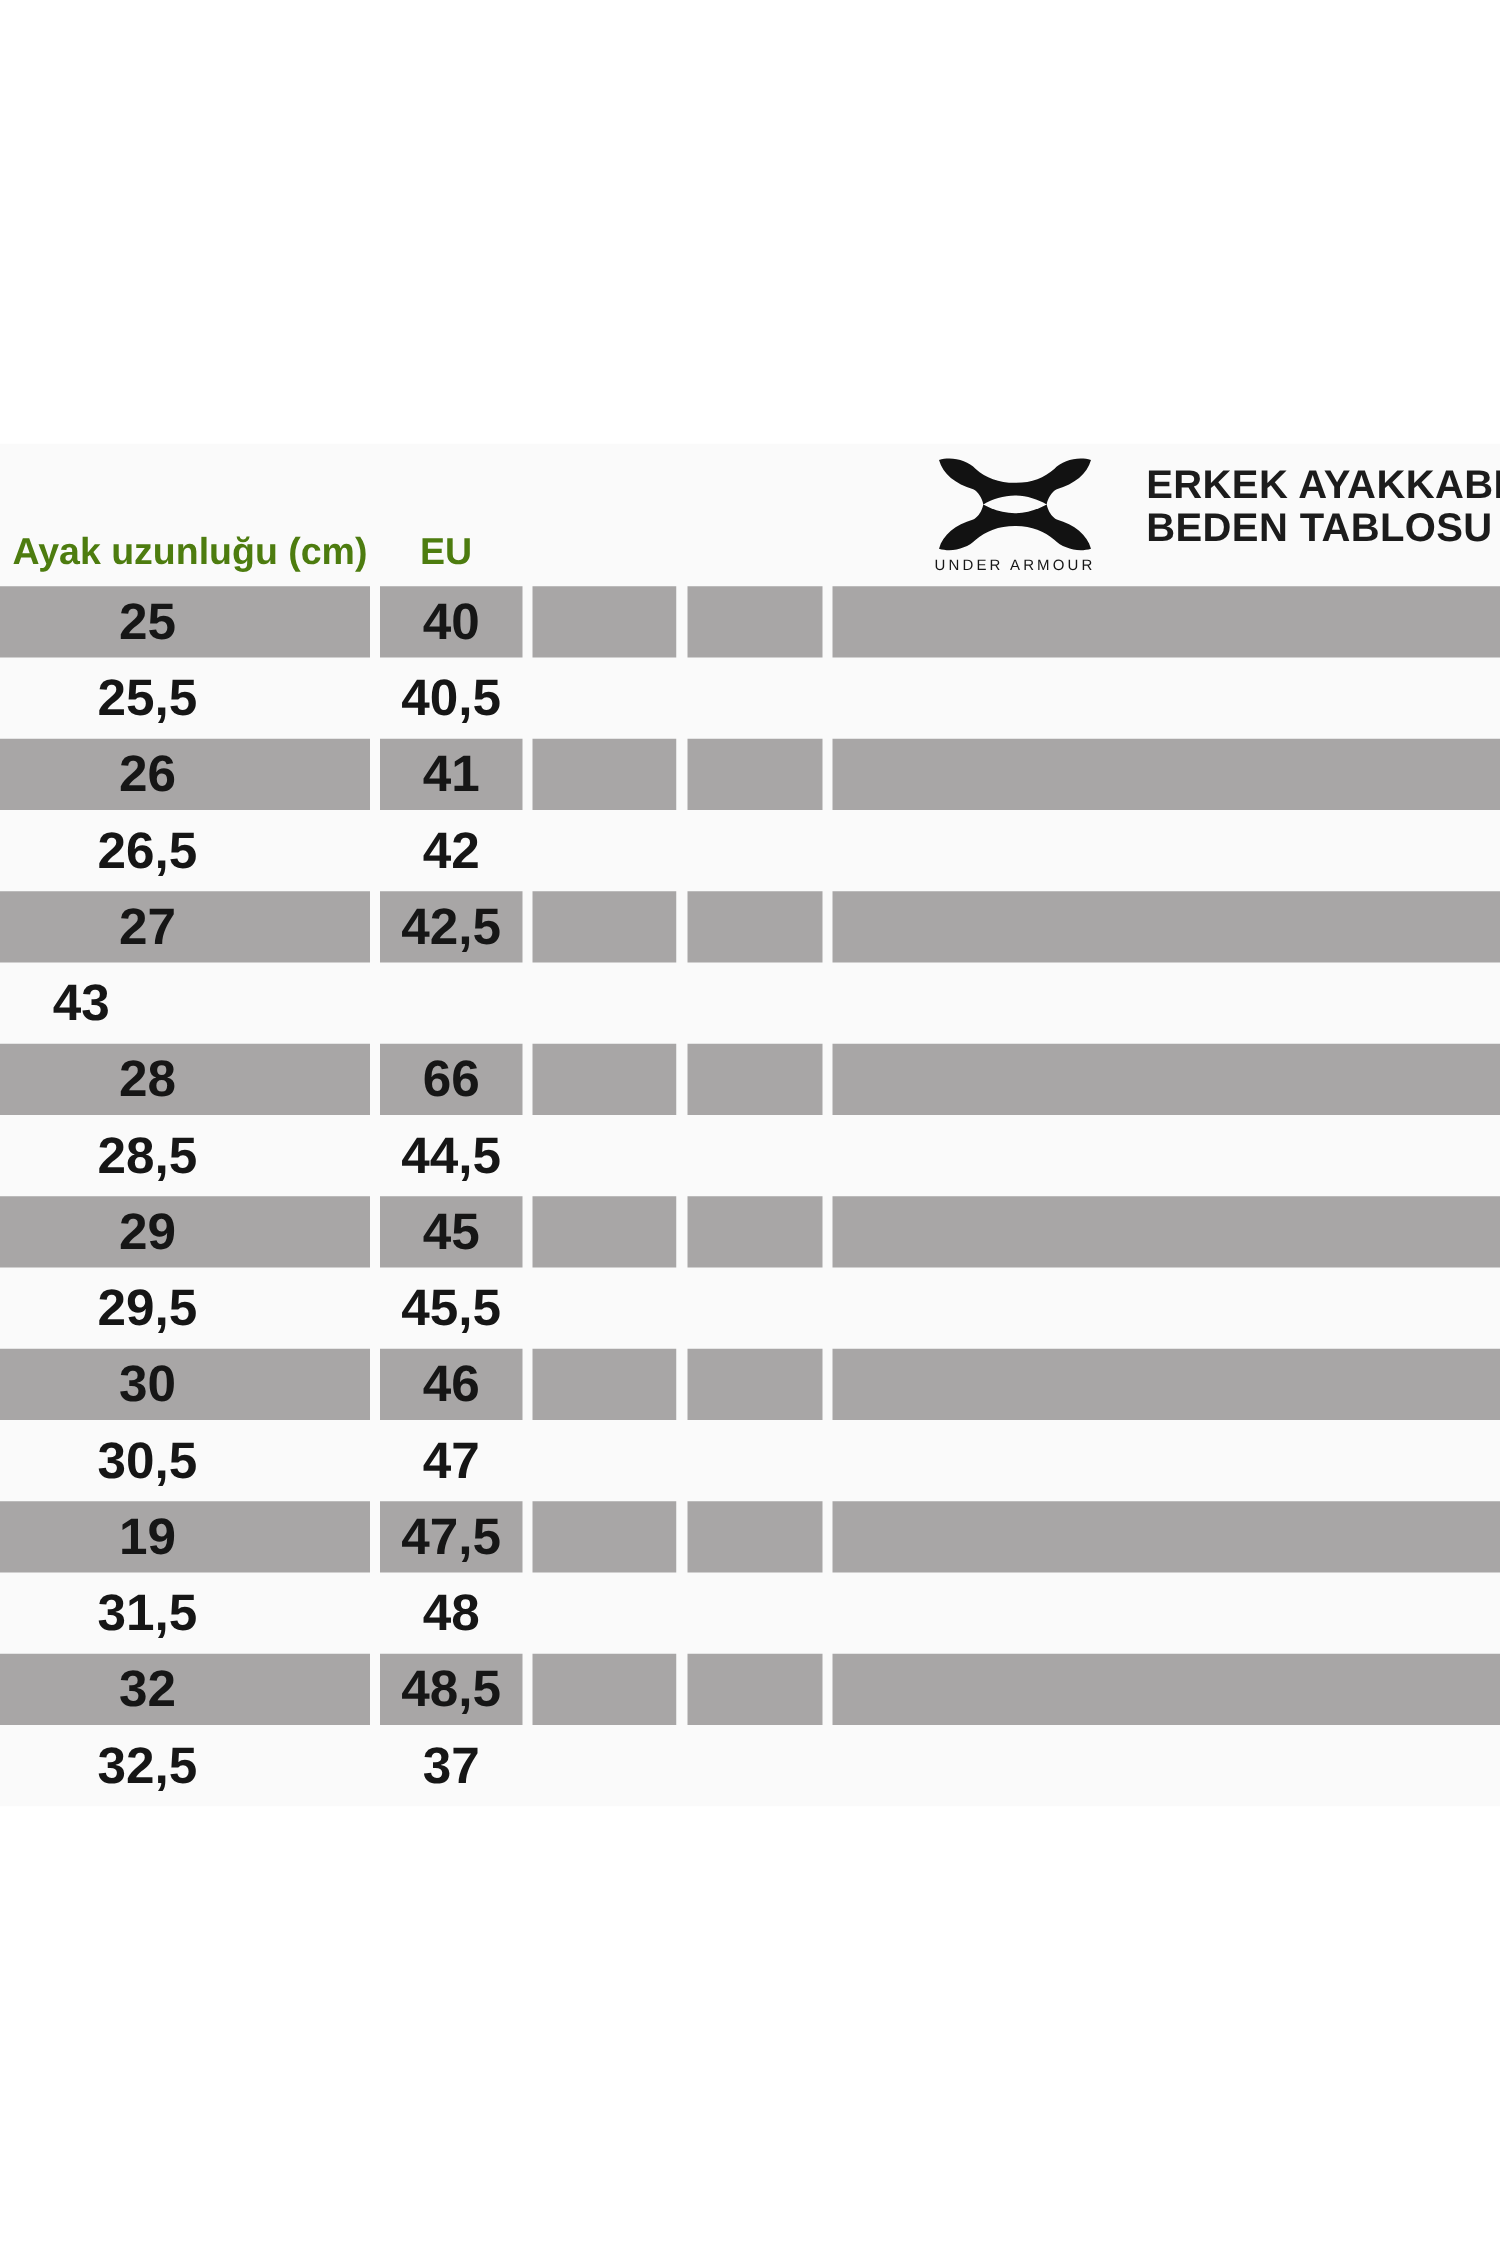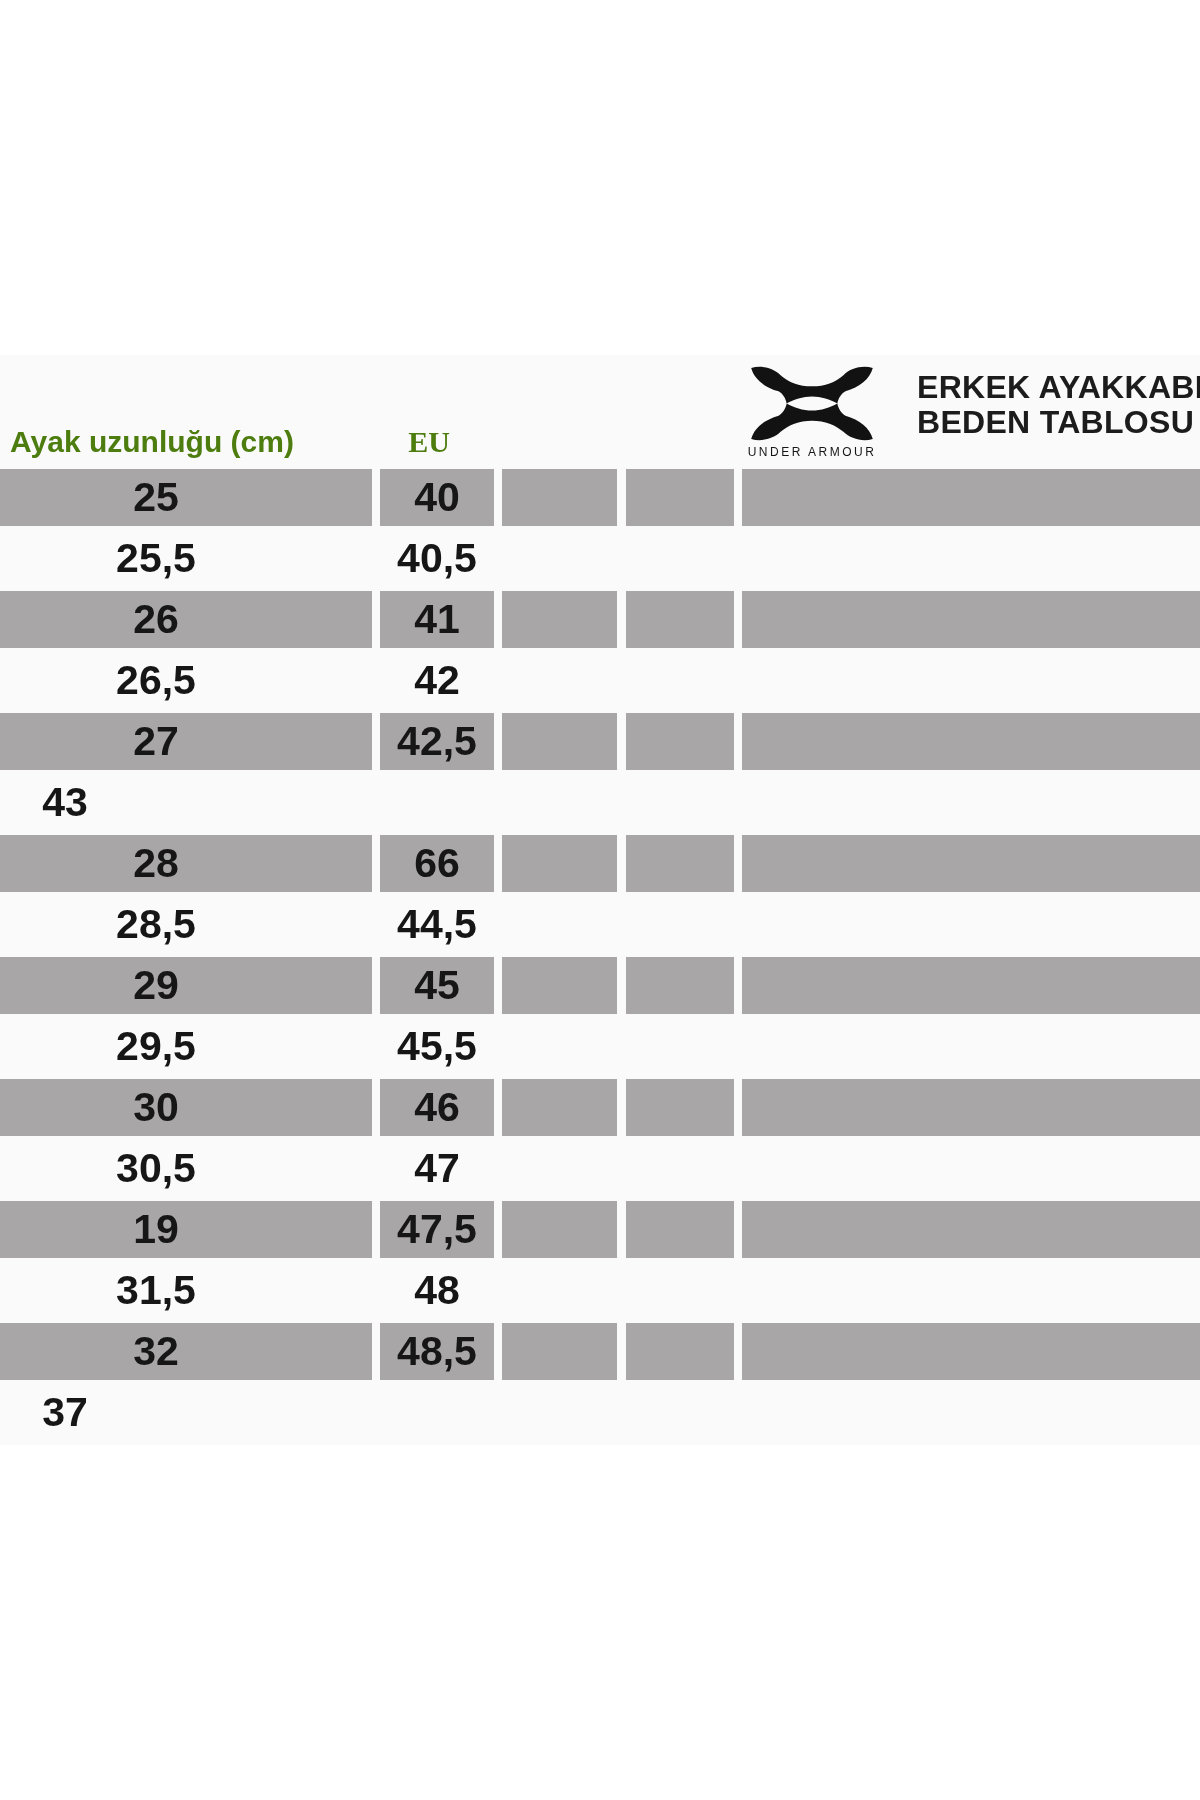--- a/index.html
+++ b/index.html
@@ -27,30 +27,30 @@
   }
   .chart-title{
     position:absolute;left:917px;top:15px;
     font-size:32px;font-weight:600;line-height:35px;
     letter-spacing:.3px;color:#1c1c1c;white-space:nowrap;
   }
   
   .thead{position:absolute;left:0;top:55px;width:1200px;height:57px;}
   .th{position:absolute;bottom:8px;font-size:30px;font-weight:600;color:#4d7c0f;}
   .th-cm{left:10px;}
-  .th-eu{left:336px;width:114px;text-align:right;font-family:Liberation Serif, serif;}
+  .th-eu{left:336px;width:114px;text-align:left;}
   .rows{position:absolute;left:0;top:112px;width:1200px;}
   .row{height:61px;display:flex;align-items:center;}
   .c{
     height:57px;display:flex;align-items:center;justify-content:center;
     box-sizing:border-box;
     font-size:41px;font-weight:700;color:#161616;
     background:transparent;
   }
-  .c1{width:372px;padding-right:60px;}
+  .c1{width:296px;padding-right:60px;}
   .c2{width:114px;margin-left:8px;text-align:center;}
   .c3{width:115px;margin-left:8px;}
   .c4{width:108px;margin-left:9px;}
   .c5{flex:1;margin-left:8px;}
   .row.gray .c{background:var(--row-gray,#a8a6a6);}
 </style>
 </head>
 <body>
 
 <div class="page" style="--row-gray: #a8a6a6; --band: #fafafa; --text: #1b1b1b;">
@@ -174,20 +174,21 @@
           <div class="c c5"></div>
         </div>
         <div class="row gray">
           <div class="c c1">32</div>
           <div class="c c2">48,5</div>
           <div class="c c3"></div>
           <div class="c c4"></div>
           <div class="c c5"></div>
         </div>
         <div class="row">
+          <div class="c c1">32,5</div>
           <div class="c c2">37</div>
           <div class="c c3"></div>
           <div class="c c4"></div>
           <div class="c c5"></div>
         </div>
       </div>
 
   </div>
 </div>
 

